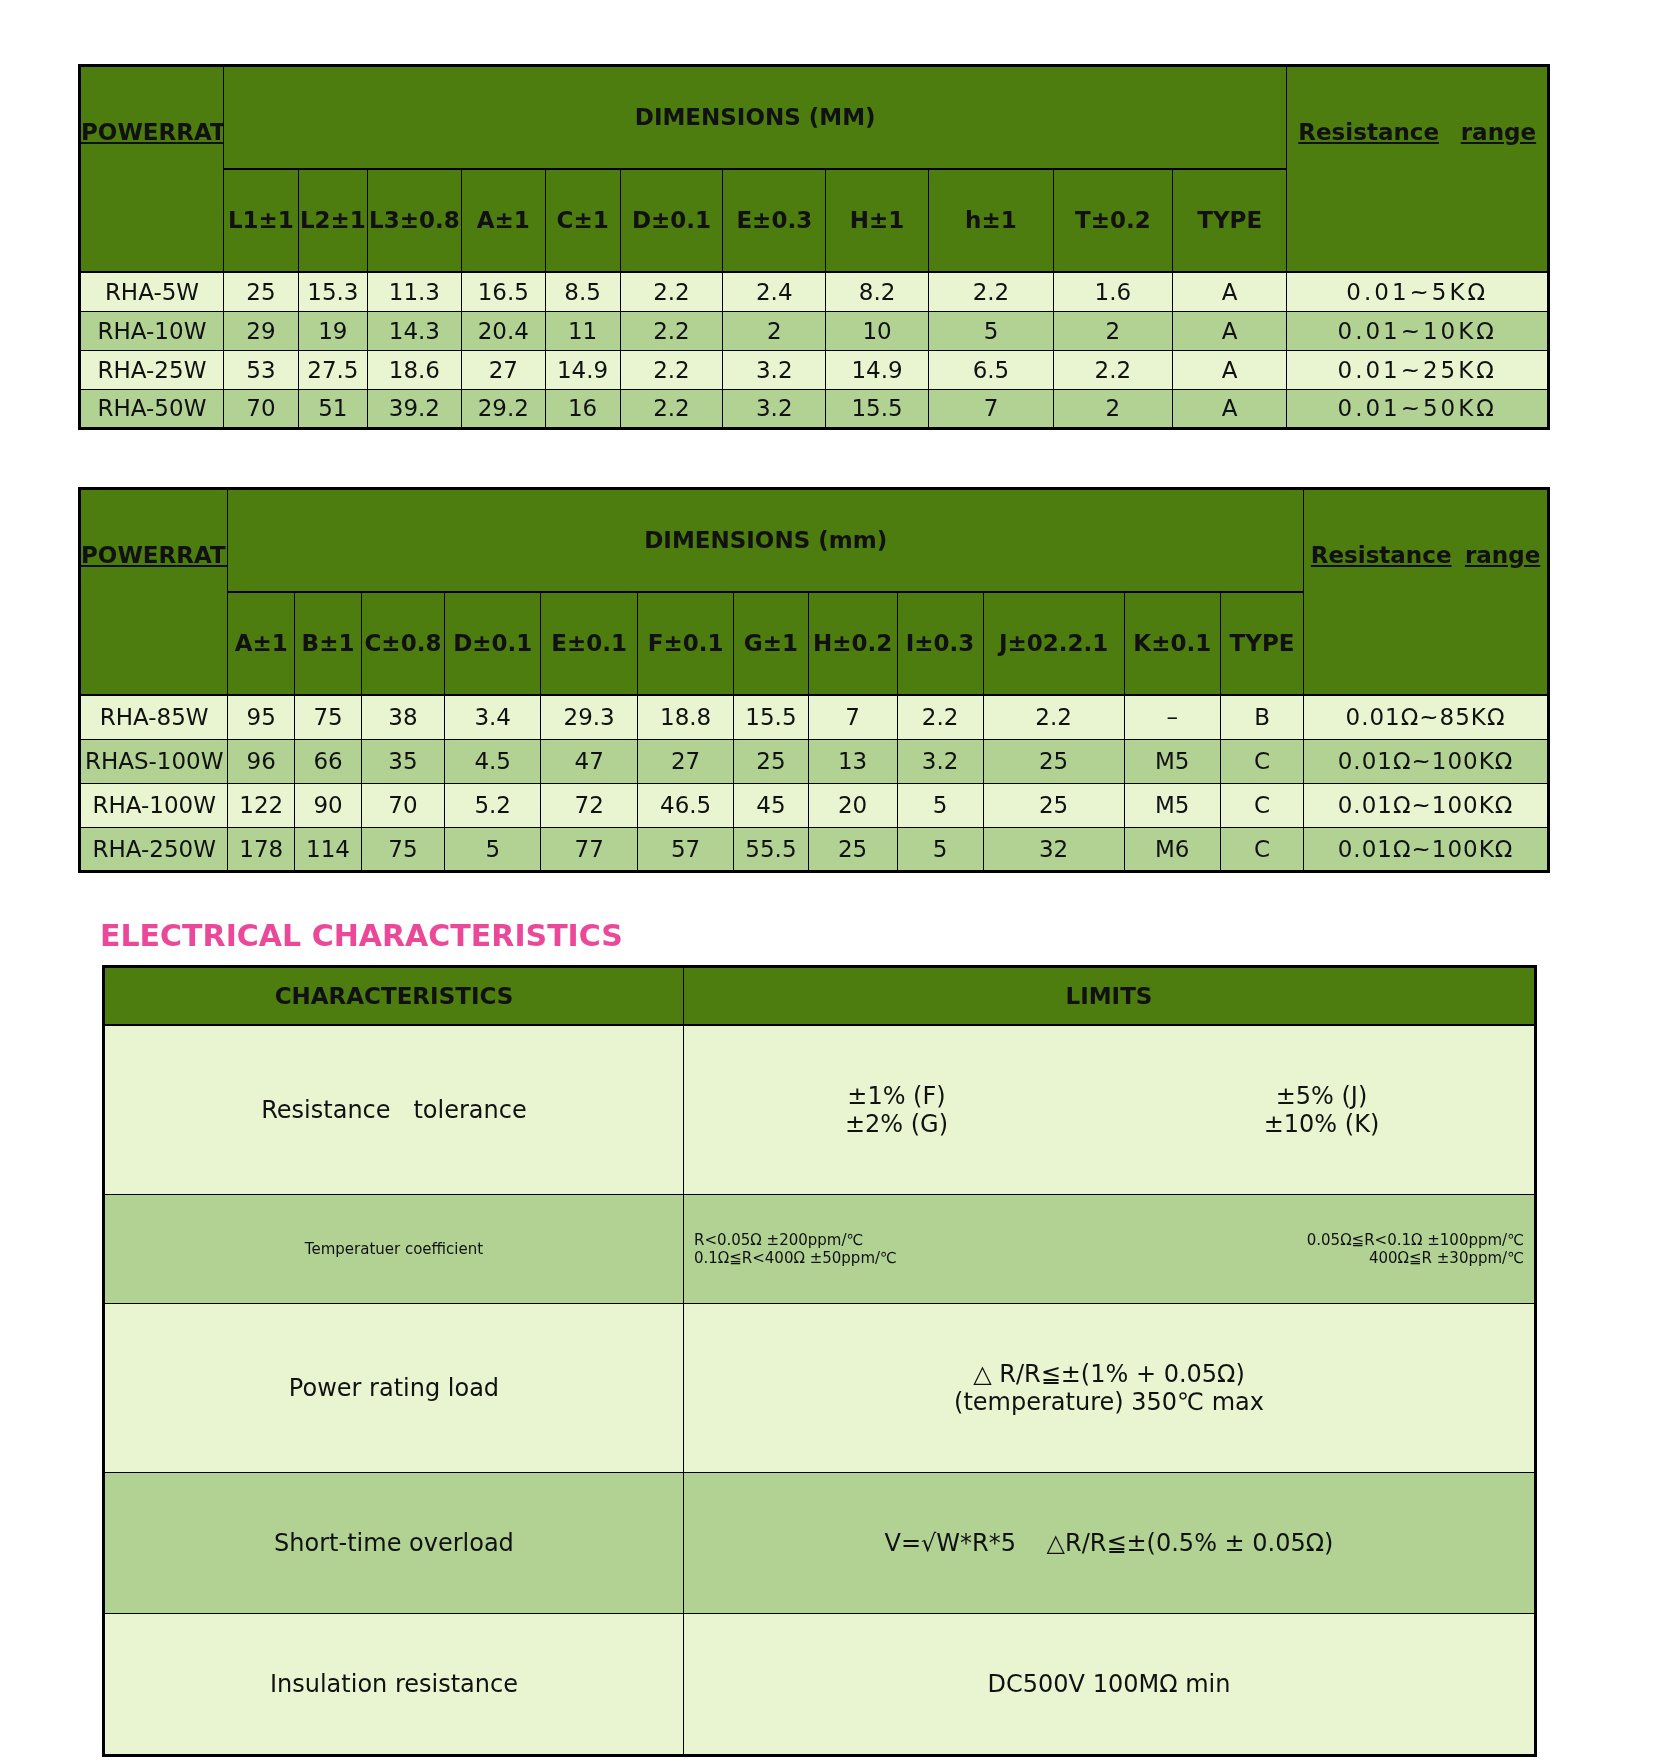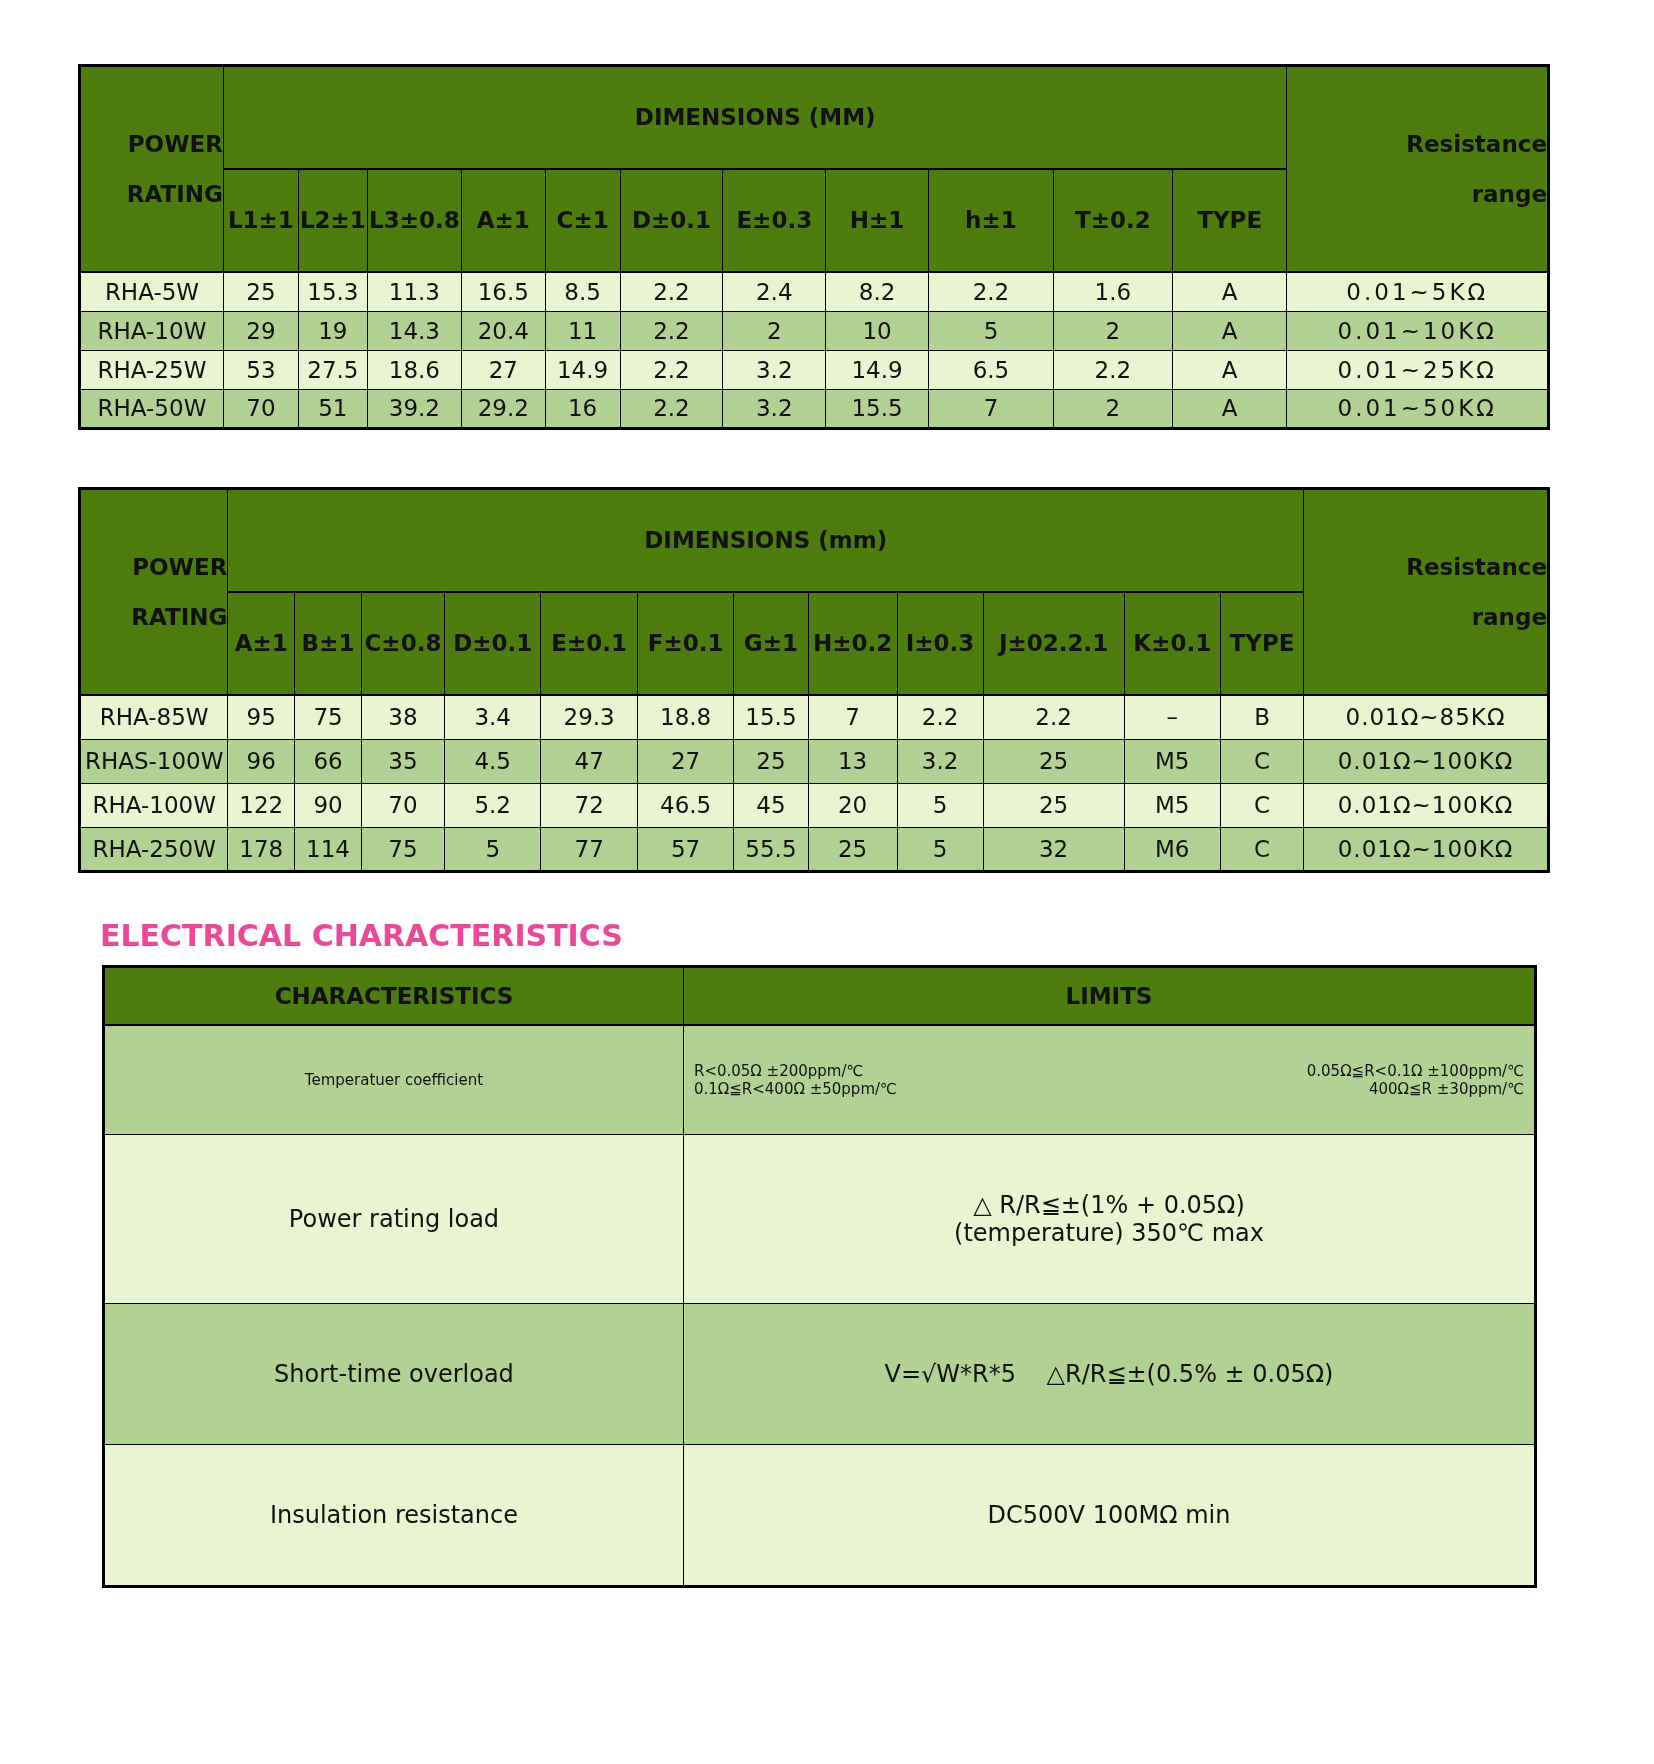--- a/index.html
+++ b/index.html
@@ -27,23 +27,24 @@
   }
   thead th { border-bottom-width: 2.5px; }
   .hdr   { background: #4d7c0f; font-weight: bold; font-size: 23px; }
   .light { background: #e9f5d0; }
   .dark  { background: #b2d294; }
   .dim-table { font-size: 23px; }
   .dim-table tbody tr { height: 39px; }
   .dim-table thead tr { height: 52px; }
   #table2 tbody tr { height: 44px; margin-left: 42px; }
   .stack {
-    display: flex; flex-direction: column;
-    justify-content: space-around; align-items: flex-end;
+    display: flex; 
+    justify-content: space-around; align-items: flex-start;
     height: 100px;
+    text-decoration: underline;
   }
   .range1 { letter-spacing: 3px; }
   .range2 { letter-spacing: 1px; }
   #section-title {
     position: absolute;
     left: 100px; top: 918px;
     font-size: 30px;
     font-weight: bold;
     color: #ec4899;
     letter-spacing: 0px;
@@ -305,20 +306,35 @@
       <col style="width:40.5%">
         <col style="width:59.5%">
     </colgroup>
     <thead>
       <tr>
         <th class="hdr">CHARACTERISTICS</th>
         <th class="hdr">LIMITS</th>
       </tr>
     </thead>
     <tbody>
+      <tr class="light r-tol">
+        <td>Resistance   tolerance</td>
+        <td class="limit-cell">
+          <div class="limit-stack">
+            <div class="pair mid">
+              <span>±1% (F)</span>
+              <span>±5% (J)</span>
+            </div>
+            <div class="pair mid">
+              <span>±2% (G)</span>
+              <span>±10% (K)</span>
+            </div>
+          </div>
+        </td>
+      </tr>
       <tr class="dark r-temp">
         <td>Temperatuer coefficient</td>
         <td class="limit-cell">
           <div class="limit-stack">
             <div class="pair flush">
               <span>R&lt;0.05Ω ±200ppm/℃</span>
               <span>0.05Ω≦R&lt;0.1Ω ±100ppm/℃</span>
             </div>
             <div class="pair flush">
               <span>0.1Ω≦R&lt;400Ω ±50ppm/℃</span>

